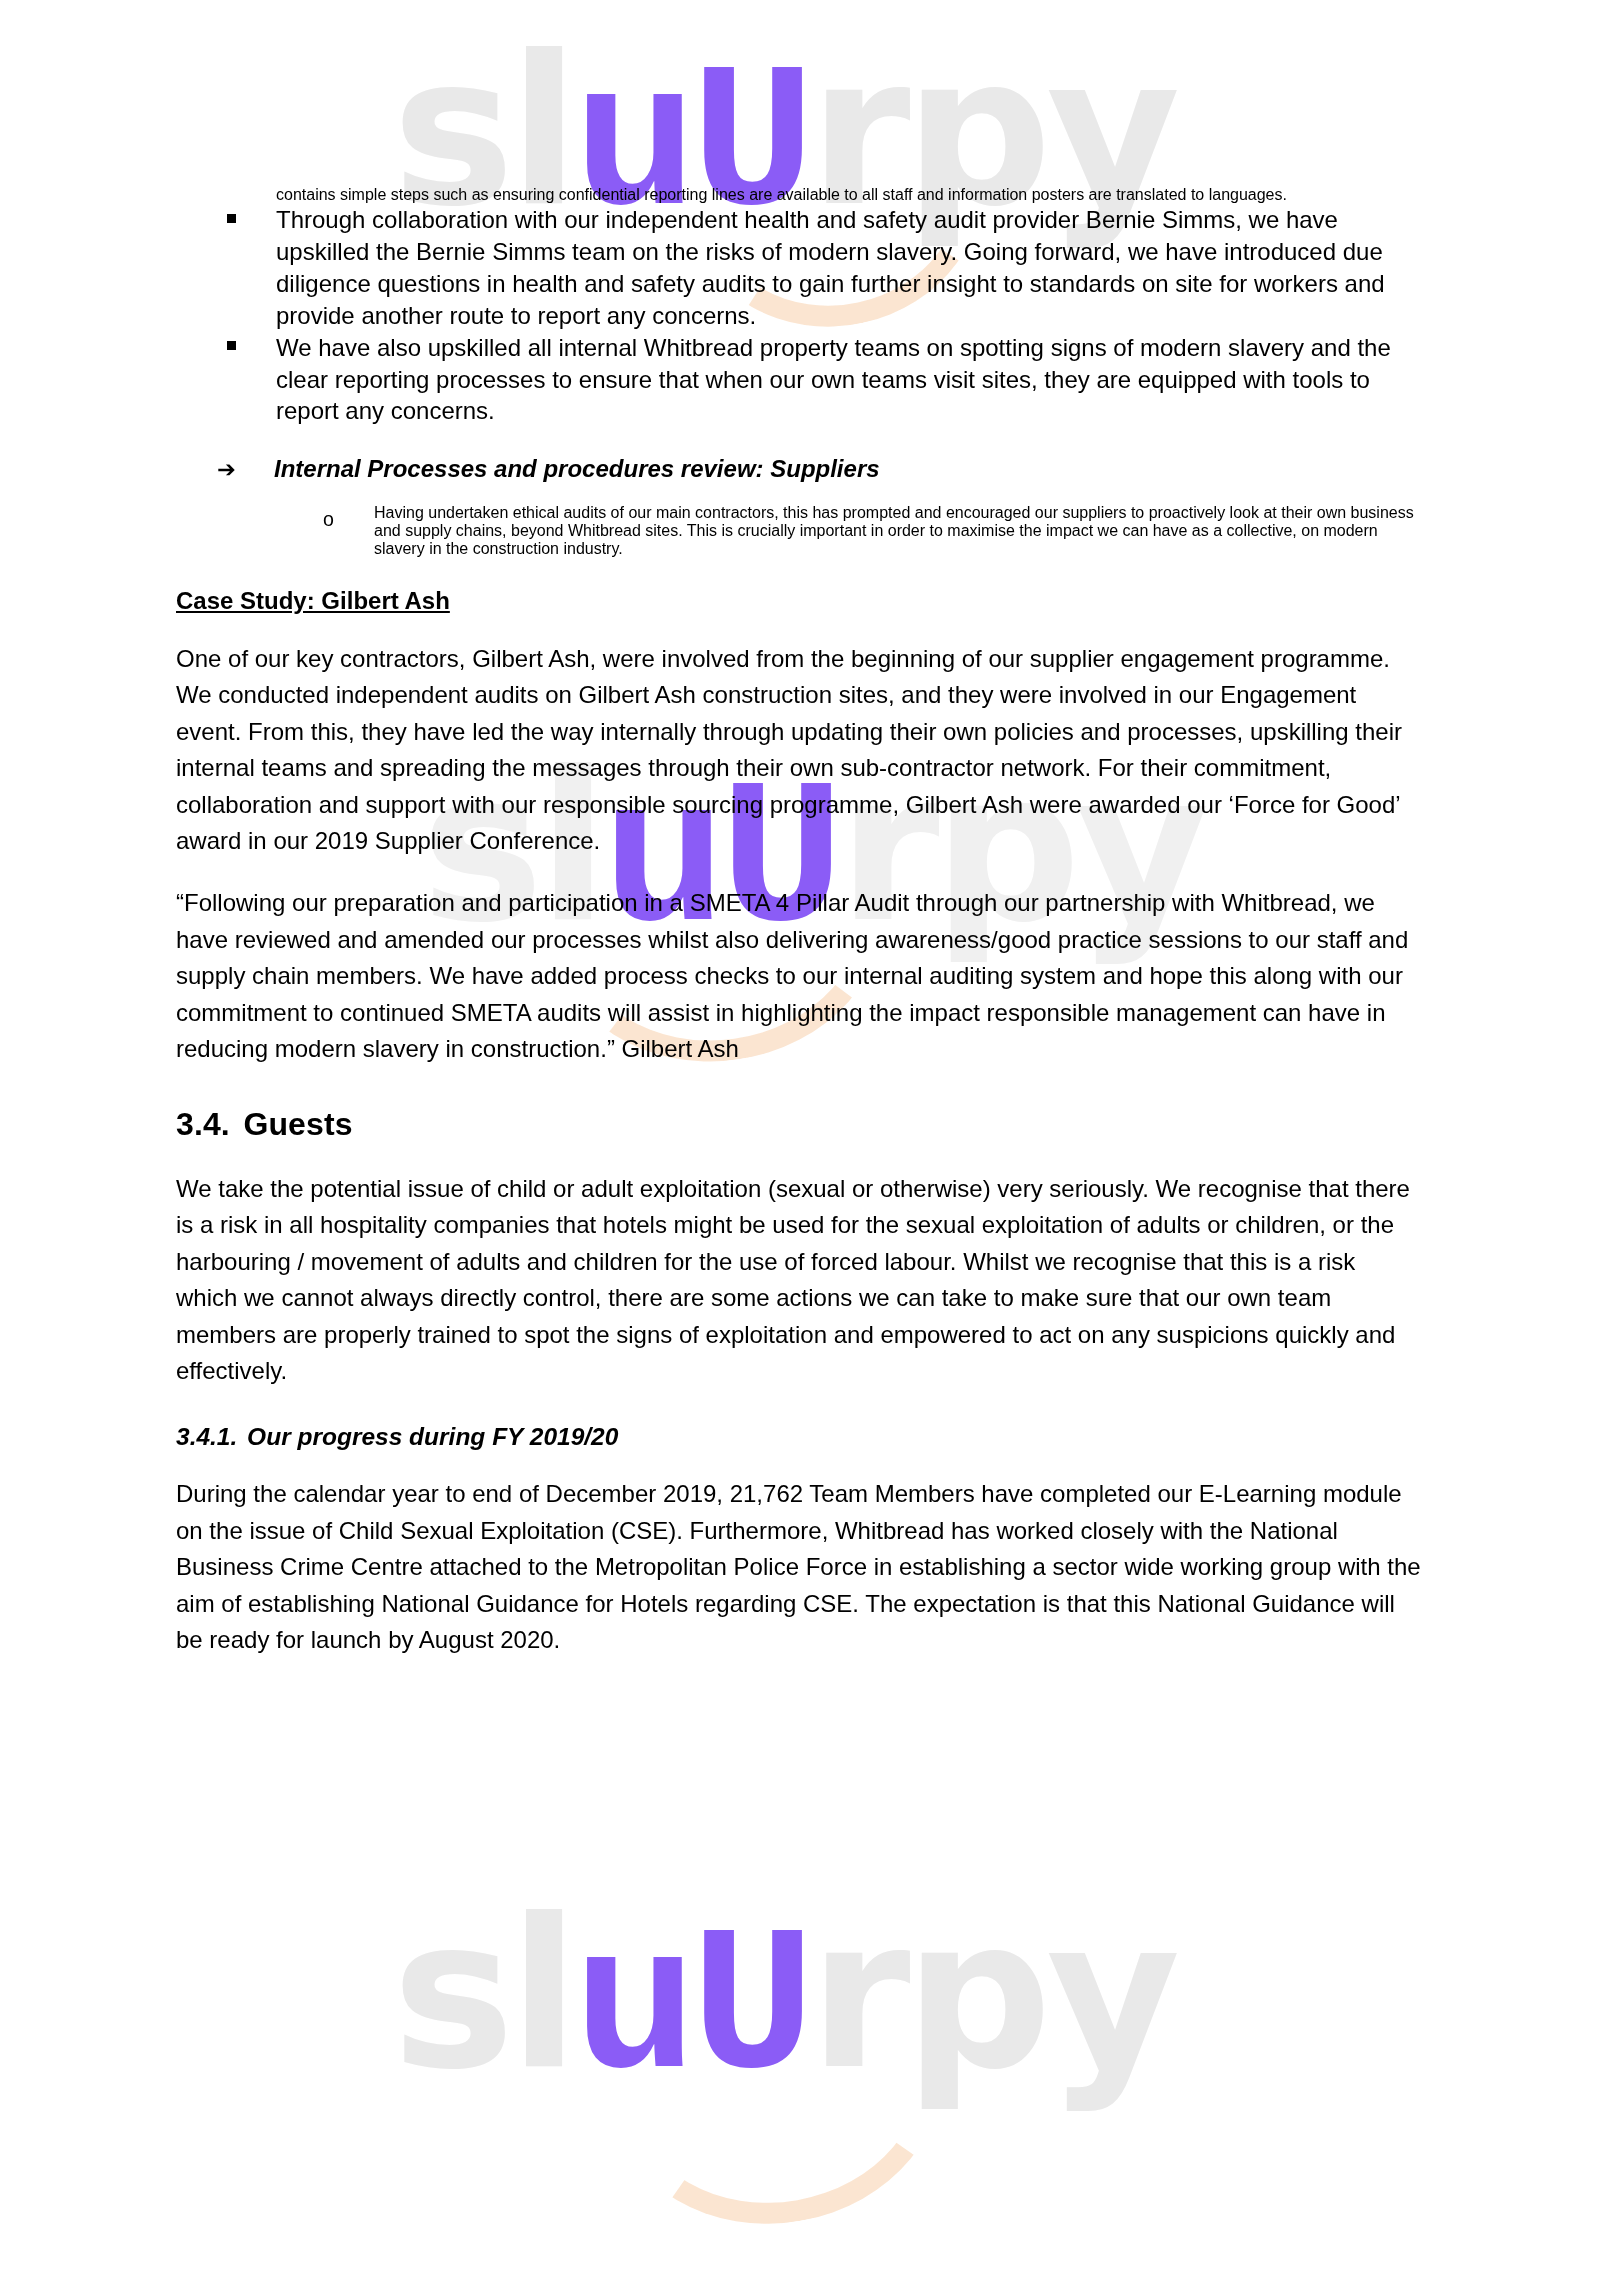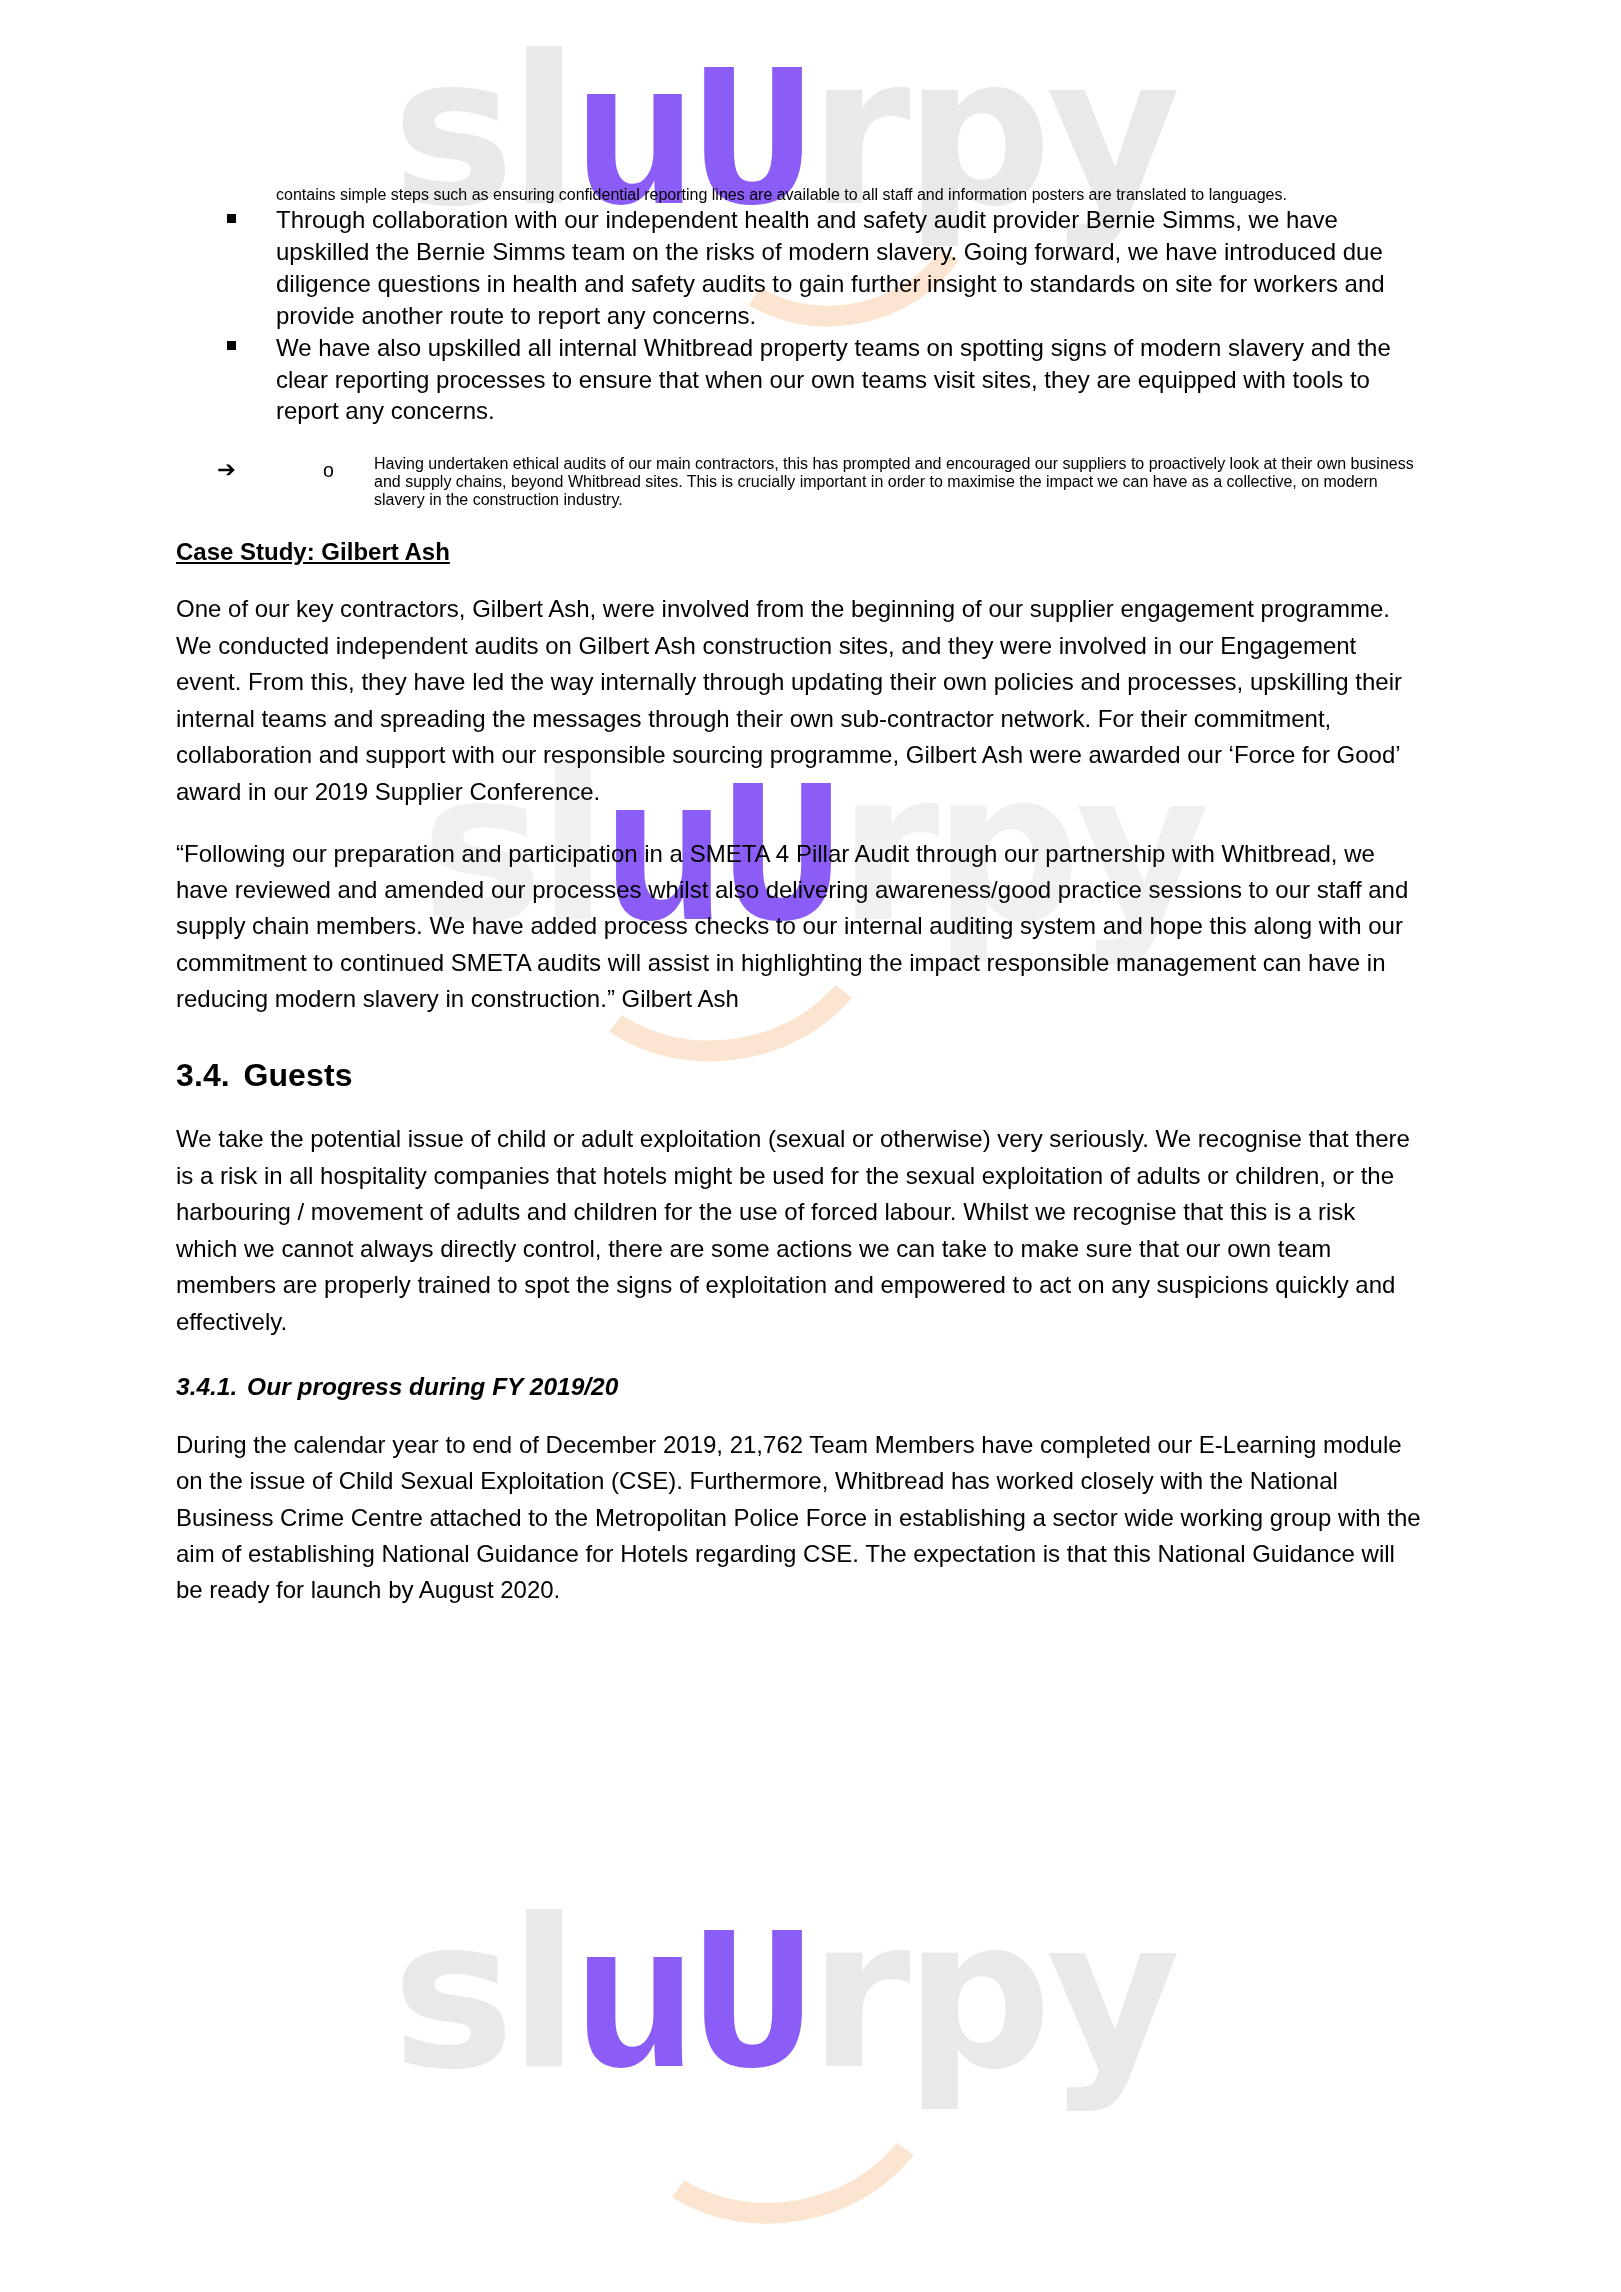--- a/index.html
+++ b/index.html
@@ -181,20 +181,21 @@
         <span class="txt">Through collaboration with our independent health and safety audit provider Bernie Simms, we have upskilled the Bernie Simms team on the risks of modern slavery. Going forward, we have introduced due diligence questions in health and safety audits to gain further insight to standards on site for workers and provide another route to report any concerns.</span>
       </li>
       <li class="sq-item">
         <span class="marker"></span>
         <span class="txt">We have also upskilled all internal Whitbread property teams on spotting signs of modern slavery and the clear reporting processes to ensure that when our own teams visit sites, they are equipped with tools to report any concerns.</span>
       </li>
     </ul>
 
     <div class="arrow-head">
       <span class="arrow">➔</span>
+      <span>Internal Processes and procedures review: Suppliers</span>
     </div>
 
     <div class="o-item">
       <span class="o-marker">o</span>
       <span class="txt">Having undertaken ethical audits of our main contractors, this has prompted and encouraged our suppliers to proactively look at their own business and supply chains, beyond Whitbread sites. This is crucially important in order to maximise the impact we can have as a collective, on modern slavery in the construction industry.</span>
     </div>
 
     <div class="case-head">Case Study: Gilbert Ash</div>
     <p class="para wide">One of our key contractors, Gilbert Ash, were involved from the beginning of our supplier engagement programme. We conducted independent audits on Gilbert Ash construction sites, and they were involved in our Engagement event. From this, they have led the way internally through updating their own policies and processes, upskilling their internal teams and spreading the messages through their own sub-contractor network. For their commitment, collaboration and support with our responsible sourcing programme, Gilbert Ash were awarded our ‘Force for Good’ award in our 2019 Supplier Conference.</p>
     <p class="quote wide">“Following our preparation and participation in a SMETA 4 Pillar Audit through our partnership with Whitbread, we have reviewed and amended our processes whilst also delivering awareness/good practice sessions to our staff and supply chain members.   We have added process checks to our internal auditing system and hope this along with our commitment to continued SMETA audits will assist in highlighting the impact responsible management can have in reducing modern slavery in construction.” Gilbert Ash</p>

